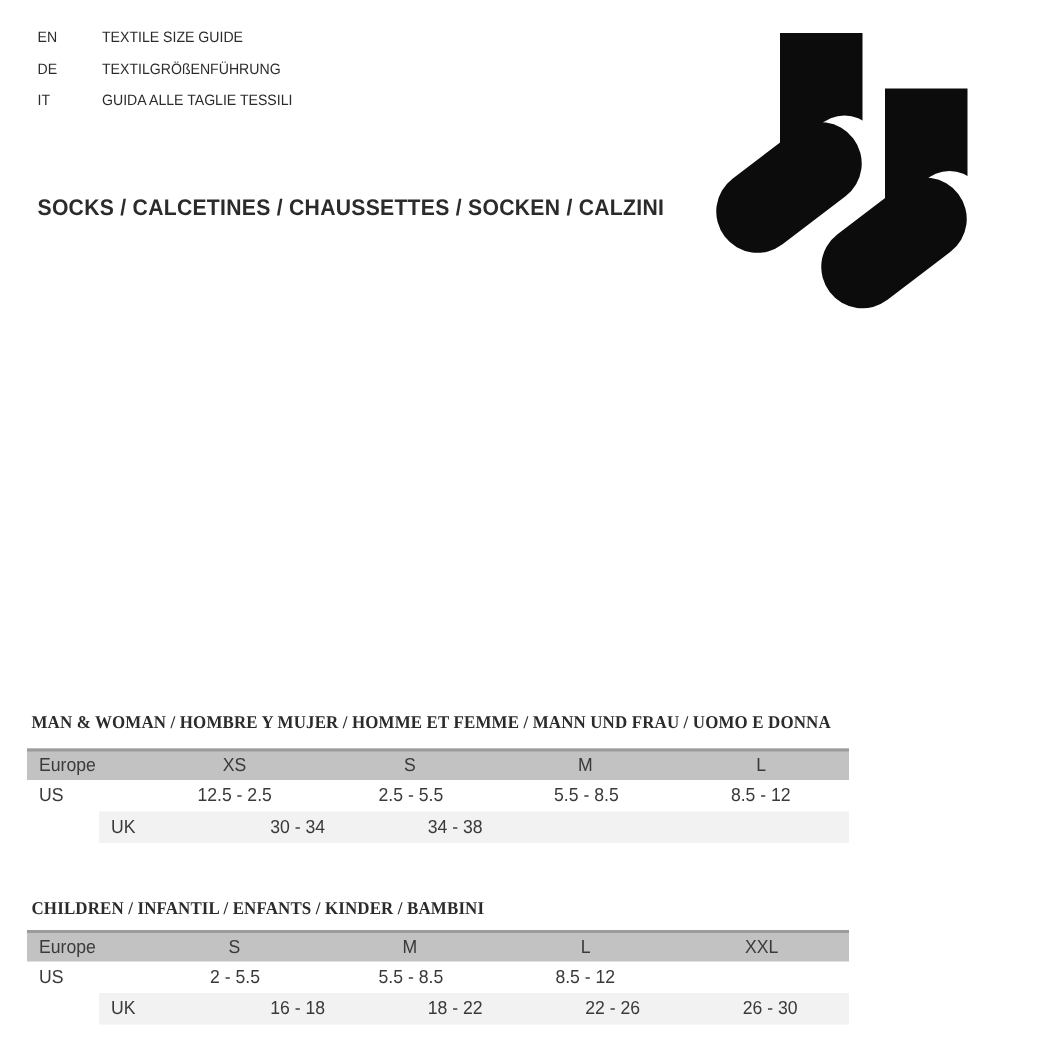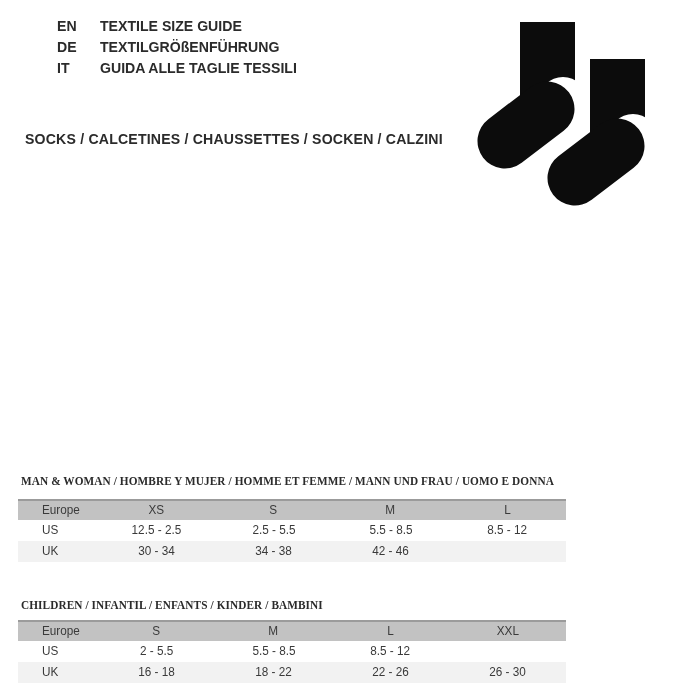--- a/index.html
+++ b/index.html
@@ -11,40 +11,40 @@
     --icon:#0c0c0c;
   }
   *{margin:0;padding:0;box-sizing:border-box;}
   html,body{width:700px;height:700px;background:#fff;overflow:hidden;}
   body{position:relative;font-family:"Liberation Sans","DejaVu Sans",sans-serif;color:var(--text);}
   .cond{display:inline-block;transform:scaleX(0.94);transform-origin:left center;white-space:nowrap;}
   .cond-c{display:inline-block;transform:scaleX(0.94);transform-origin:center center;white-space:nowrap;}
 
   
   .lang-block{position:absolute;left:25px;top:15px;}
-  .lang-row{display:flex;height:21px;line-height:21px;font-weight:700;font-size:15px;color:var(--title-text);margin-left:32px;}
+  .lang-row{display:flex;height:21px;line-height:21px;font-weight:400;font-size:10px;color:var(--title-text);}
   .lang-code{width:43px;flex:0 0 43px;}
   
   .category-line{position:absolute;left:25px;top:128px;height:21px;line-height:21px;font-weight:700;font-size:15px;letter-spacing:.2px;color:var(--title-text);text-decoration:underline;}
 
   
   .socks-icon{position:absolute;left:475px;top:17px;width:185px;height:198px;}
 
   
   .tbl-title{position:absolute;left:21px;font-weight:700;font-size:12px;letter-spacing:.1px;color:var(--title-text);line-height:15px;white-space:nowrap;font-family:Liberation Serif, serif;}
   .tbl-title.t1{top:474px;}
   .tbl-title.t2{top:598px;}
   .size-table{position:absolute;left:18px;width:548px;font-size:12.5px;}
   .size-table.t1{top:499px;}
   .size-table.t2{top:620px;}
   .tr{display:grid;grid-template-columns:80px 1fr 1fr 1fr 1fr;height:21px;line-height:21px;}
   .tr.head{background:var(--header-row-bg);border-top:2px solid var(--header-row-border);line-height:19px;}
-  .tr.alt{background:var(--alt-row-bg);}
+  .tr.alt{background:var(--alt-row-bg);margin-left:48px;}
   .td{text-align:center;overflow:hidden;}
-  .td.lbl{text-align:left;padding-left:24px;}
+  .td.lbl{text-align:left;padding-left:8px;}
 </style>
 </head>
 <body>
 
 <div class="lang-block">
   <div class="lang-row">
     <span class="lang-code"><span class="cond">EN</span></span>
     <span class="cond">TEXTILE SIZE GUIDE</span>
   </div>
   <div class="lang-row">
@@ -96,21 +96,20 @@
     <span class="td lbl"><span class="cond">US</span></span>
     <span class="td"><span class="cond-c">12.5 - 2.5</span></span>
     <span class="td"><span class="cond-c">2.5 - 5.5</span></span>
     <span class="td"><span class="cond-c">5.5 - 8.5</span></span>
     <span class="td"><span class="cond-c">8.5 - 12</span></span>
   </div>
   <div class="tr alt">
     <span class="td lbl"><span class="cond">UK</span></span>
     <span class="td"><span class="cond-c">30 - 34</span></span>
     <span class="td"><span class="cond-c">34 - 38</span></span>
-    <span class="td"><span class="cond-c">42 - 46</span></span>
   </div>
 </div>
 
 <div class="tbl-title t2">
   <span class="cond">CHILDREN / INFANTIL / ENFANTS / KINDER / BAMBINI</span>
 </div>
 <div class="size-table t2">
   <div class="tr head">
     <span class="td lbl"><span class="cond">Europe</span></span>
     <span class="td"><span class="cond-c">S</span></span>

